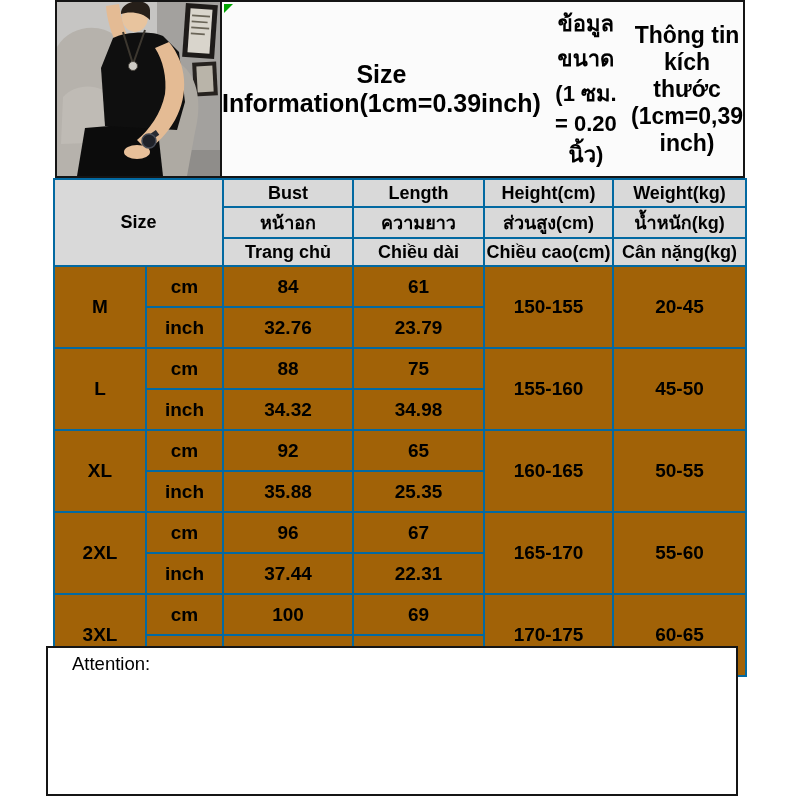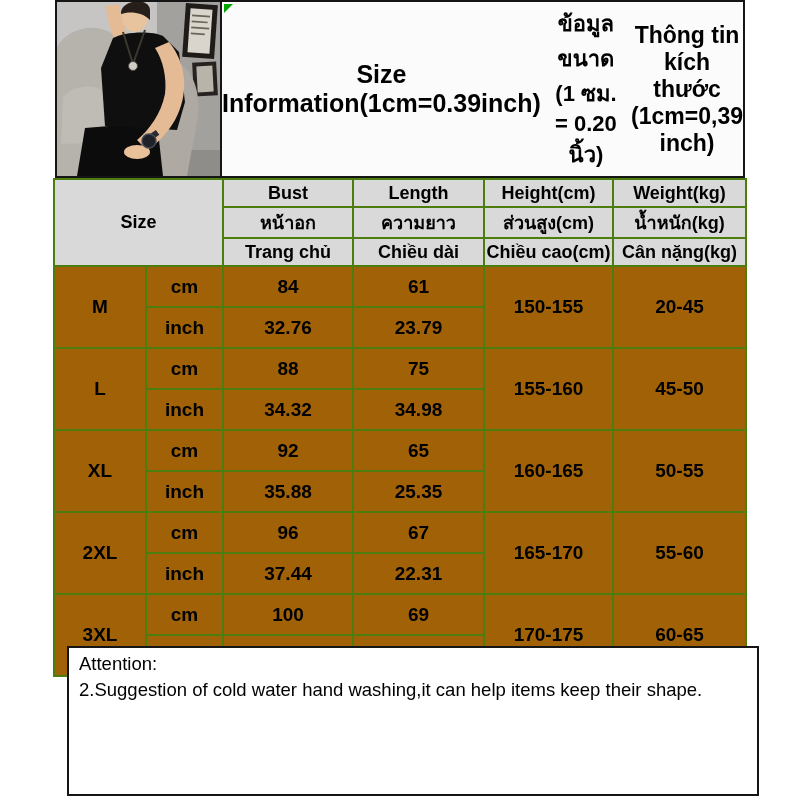--- a/index.html
+++ b/index.html
@@ -27,34 +27,34 @@
   .corner-flag{
     position:absolute;left:2px;top:2px;width:0;height:0;
     border-top:9px solid #00a400;border-right:9px solid transparent;
   }
   
   table.size-table{
     position:absolute;left:53px;top:178px;width:692px;
     border-collapse:collapse;table-layout:fixed;
   }
   .size-table td{
-    border:2px solid #4d7c0f;text-align:center;vertical-align:middle;
+    border:2px solid #0369a1;text-align:center;vertical-align:middle;
     padding:0;overflow:hidden;white-space:nowrap;
   }
   .size-table tr.hdr td{height:26px;background:#d9d9d9;font-weight:700;font-size:18px;}
   .size-table tr.body-row td{height:39px;font-weight:700;font-size:19px;background:#a16207;}
   .size-table td.cell-size-span{background:#d9d9d9;font-weight:700;font-size:32px;}
   .size-table td.cell-size{background:#d9d9d9;font-weight:700;font-size:20px;}
   .size-table td.shade{background:#f1f1f1;}
   .size-table td.unit{font-size:18px;}
   
   .attention-box{
-    position:absolute;left:67px;top:646px;width:692px;height:150px;
+    position:absolute;left:46px;top:646px;width:692px;height:150px;
     border:2px solid #151515;box-sizing:border-box;background:#ffffff;
-    padding:3px 10px;font-size:18.5px;line-height:1.38;
+    padding:3px 24px;font-size:18.5px;line-height:1.38;
   }
   .attention-box p{margin:0;}
 </style>
 </head>
 <body>
 
 <div class="photo-cell">
   <svg viewBox="0 0 163 174" preserveAspectRatio="none">
 
     <rect x="0" y="0" width="163" height="174" fill="#c6c5c3"></rect>
@@ -204,14 +204,13 @@
       <tr class="body-row">
         <td class="unit">inch</td>
         <td>39</td>
         <td>26.91</td>
       </tr>
     </tbody>
 </table>
 
 <div class="attention-box">
   <p>Attention:</p>
-  <p>2.Suggestion of cold water hand washing,it can help items keep their shape.</p>
 </div>
 
 </body></html>

